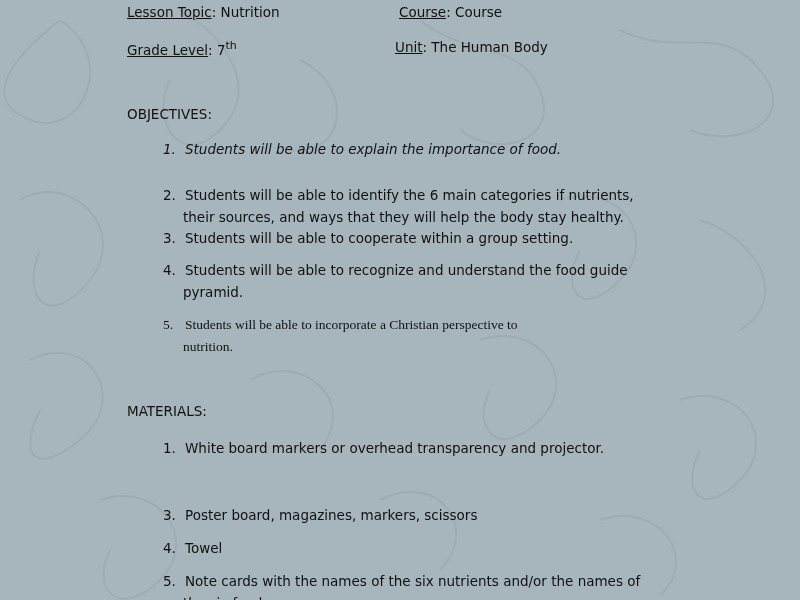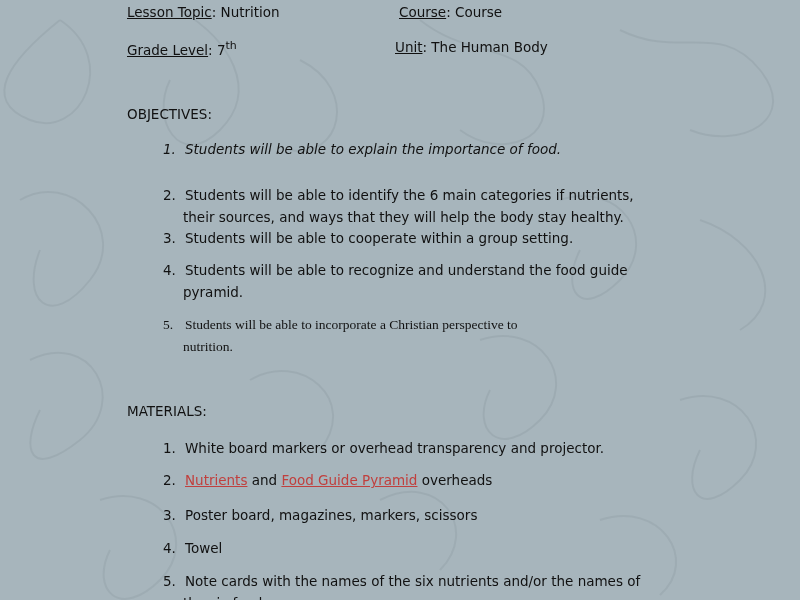--- a/index.html
+++ b/index.html
@@ -79,23 +79,20 @@
   <div class="item" style="top:314px;font-family:Liberation Serif, serif;">
     <span class="num">5.</span><span class="txt">Students will be able to incorporate a Christian perspective to</span>
     <span class="cont">nutrition.</span>
   </div>
 
   <div class="heading" style="top:403px;">MATERIALS:</div>
 
   <div class="item" style="top:437px;">
     <span class="num">1.</span><span class="txt">White board markers or overhead transparency and projector.</span>
   </div>
-  <div class="item" style="top:469px;">
-    <span class="num">2.</span><a class="link" href="#">Nutrients</a><span> and </span><a class="link" href="#">Food Guide Pyramid</a><span> overheads</span>
-  </div>
   <div class="item" style="top:504px;">
     <span class="num">3.</span><span class="txt">Poster board, magazines, markers, scissors</span>
   </div>
   <div class="item" style="top:537px;">
     <span class="num">4.</span><span class="txt">Towel</span>
   </div>
   <div class="item" style="top:570px;">
     <span class="num">5.</span><span class="txt">Note cards with the names of the six nutrients and/or the names of</span>
     <span class="cont">the six food groups</span>
   </div>

